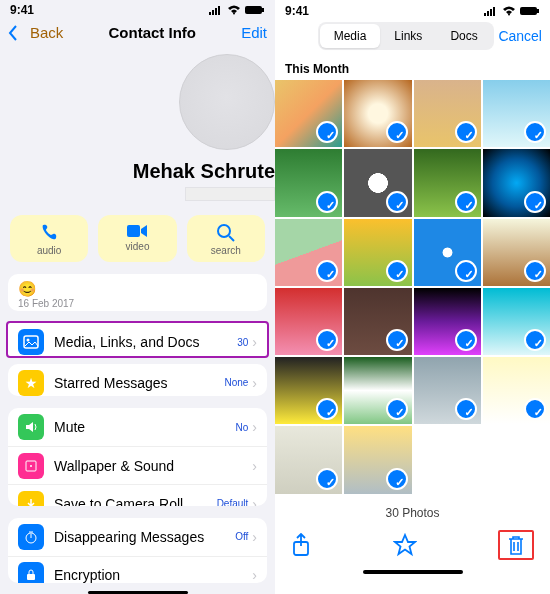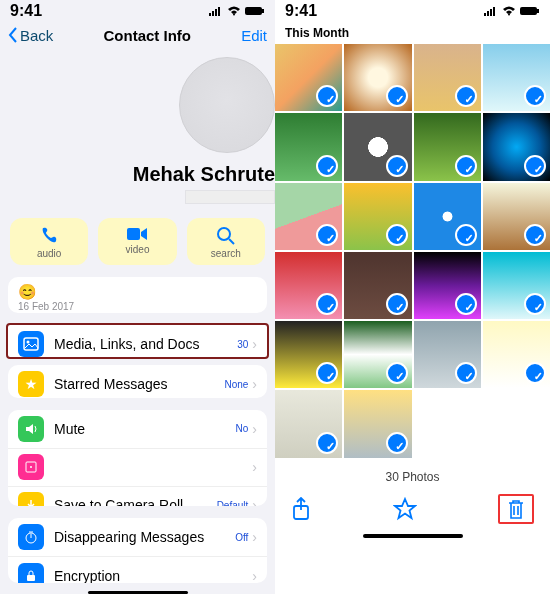--- a/index.html
+++ b/index.html
@@ -1,38 +1,38 @@
 <!DOCTYPE html>
 <html><head>
 <meta charset="utf-8">
 <style>
   * { box-sizing: border-box; margin: 0; padding: 0; }
   body { font-family: -apple-system, "Helvetica Neue", Arial, sans-serif; background: #fff; width: 550px; height: 594px; display: flex; }
   .pane { width: 275px; height: 594px; background: #f2f2f7; display: flex; flex-direction: column; position: relative; }
   .pane-right { background: #fff; }
-  .status { height: 20px; display: flex; align-items: center; justify-content: space-between; padding: 2px 10px 0; font-size: 16px; font-weight: 600; }
+  .status { height: 20px; display: flex; align-items: center; justify-content: space-between; padding: 2px 10px 0; font-size: 12px; font-weight: 600; }
   .status .right { display: flex; gap: 4px; align-items: center; }
   .nav { height: 36px; display: flex; align-items: center; justify-content: space-between; padding: 0 8px; font-size: 15px; }
-  .nav .back { color: #0c4a6e; display: flex; align-items: center; gap: 2px; }
+  .nav .back { color: #a16207; display: flex; align-items: center; gap: 12px; }
   .nav .title { font-weight: 600; }
   .nav .edit { color: #007aff; }
   .avatar-wrap { display: flex; flex-direction: column; align-items: flex-end; padding: 6px 0 8px; }
   .avatar { width: 96px; height: 96px; border-radius: 50%; background: radial-gradient(circle at 50% 45%, #e2e2e6, #d8d8dc); border: 1px solid #d0d0d4; }
   .name { font-size: 20px; font-weight: 700; margin-top: 10px; }
   .sub { width: 90px; height: 14px; background: #eee; border: 1px solid #e2e2e6; margin-top: 4px; }
   .comm { display: flex; gap: 10px; padding: 6px 10px; }
   .comm-btn { flex: 1; background: #fef9c3; border-radius: 12px; padding: 8px 0 6px; display: flex; flex-direction: column; align-items: center; color: #007aff; }
   .comm-btn span { font-size: 10px; color: #666; margin-top: 2px; }
   .card { background: #fff; border-radius: 10px; margin: 6px 8px; overflow: hidden; }
   .row { display: flex; align-items: center; min-height: 38px; padding: 0 10px; font-size: 14px; color: #000; position: relative; }
   .row + .row { border-top: 1px solid #eee; }
   .row .icon { width: 26px; height: 26px; border-radius: 6px; margin-right: 10px; display: flex; align-items: center; justify-content: center; color: #fff; font-size: 14px; }
   .row .val { margin-left: auto; color: #1d4ed8; font-size: 10px; margin-right: 4px; }
   .row .chev { color: #c7c7cc; }
-  .highlight { border: 2px solid #7f1d1d; border-radius: 4px; margin: 4px 6px; }
+  .highlight { border: 2px solid #a21caf; border-radius: 4px; margin: 4px 6px; }
   .emoji-date { padding: 6px 10px; }
   .emoji-date .emoji { font-size: 15px; }
   .emoji-date .date { font-size: 10px; color: #8e8e93; }
   
   .seg-bar { display: flex; align-items: center; justify-content: space-between; padding: 2px 8px 6px; }
   .seg { display: flex; background: #eeeef0; border-radius: 8px; padding: 2px; }
   .seg div { padding: 5px 14px; font-size: 12px; border-radius: 6px; color: #000; }
   .seg .active { background: #fff; box-shadow: 0 1px 2px rgba(0,0,0,.1); font-weight: 500; }
   .cancel { color: #007aff; font-size: 14px; }
   .section-title { font-size: 12px; font-weight: 600; padding: 6px 10px 4px; }
@@ -169,20 +169,21 @@
       <span class="val">No</span>
       <span class="chev">›</span>
     </div>
     <div class="row">
       <div class="icon" style="background:#ff2d92">
         <svg width="14" height="14">
             <rect x="2" y="2" width="10" height="10" rx="1" fill="none" stroke="#fff"></rect>
             <circle cx="7" cy="7" r="1" fill="#fff"></circle>
           </svg>
       </div>
+      <span>Wallpaper &amp; Sound</span>
       <span class="val"></span>
       <span class="chev">›</span>
     </div>
     <div class="row">
       <div class="icon" style="background:#ffcc00">
         <svg width="14" height="14">
             <path d="M7 2 V9 M4 6 L7 9 L10 6 M3 11 H11" stroke="#fff" stroke-width="1.5" fill="none"></path>
           </svg>
       </div>
       <span>Save to Camera Roll</span>
@@ -228,20 +229,29 @@
         </svg>
       <svg width="14" height="10">
           <path d="M1 3 Q7 -2 13 3 L11 5 Q7 1 3 5 Z M4 6 Q7 3 10 6 L8 8 Q7 7 6 8 Z" fill="#000"></path>
           <circle cx="7" cy="8.5" r="1"></circle>
         </svg>
       <svg width="20" height="10">
           <rect x="0" y="1" width="17" height="8" rx="2" fill="#000"></rect>
           <rect x="17" y="3" width="2" height="4" fill="#000"></rect>
         </svg>
     </span>
+  </div>
+  <div class="seg-bar">
+    <div style="width:30px"></div>
+    <div class="seg">
+      <div class="active">Media</div>
+      <div>Links</div>
+      <div>Docs</div>
+    </div>
+    <div class="cancel">Cancel</div>
   </div>
   <div class="section-title">This Month</div>
   <div class="grid">
     <div class="thumb t1"></div>
     <div class="thumb t2"></div>
     <div class="thumb t3"></div>
     <div class="thumb t4"></div>
     <div class="thumb t5"></div>
     <div class="thumb t6"></div>
     <div class="thumb t7"></div>

